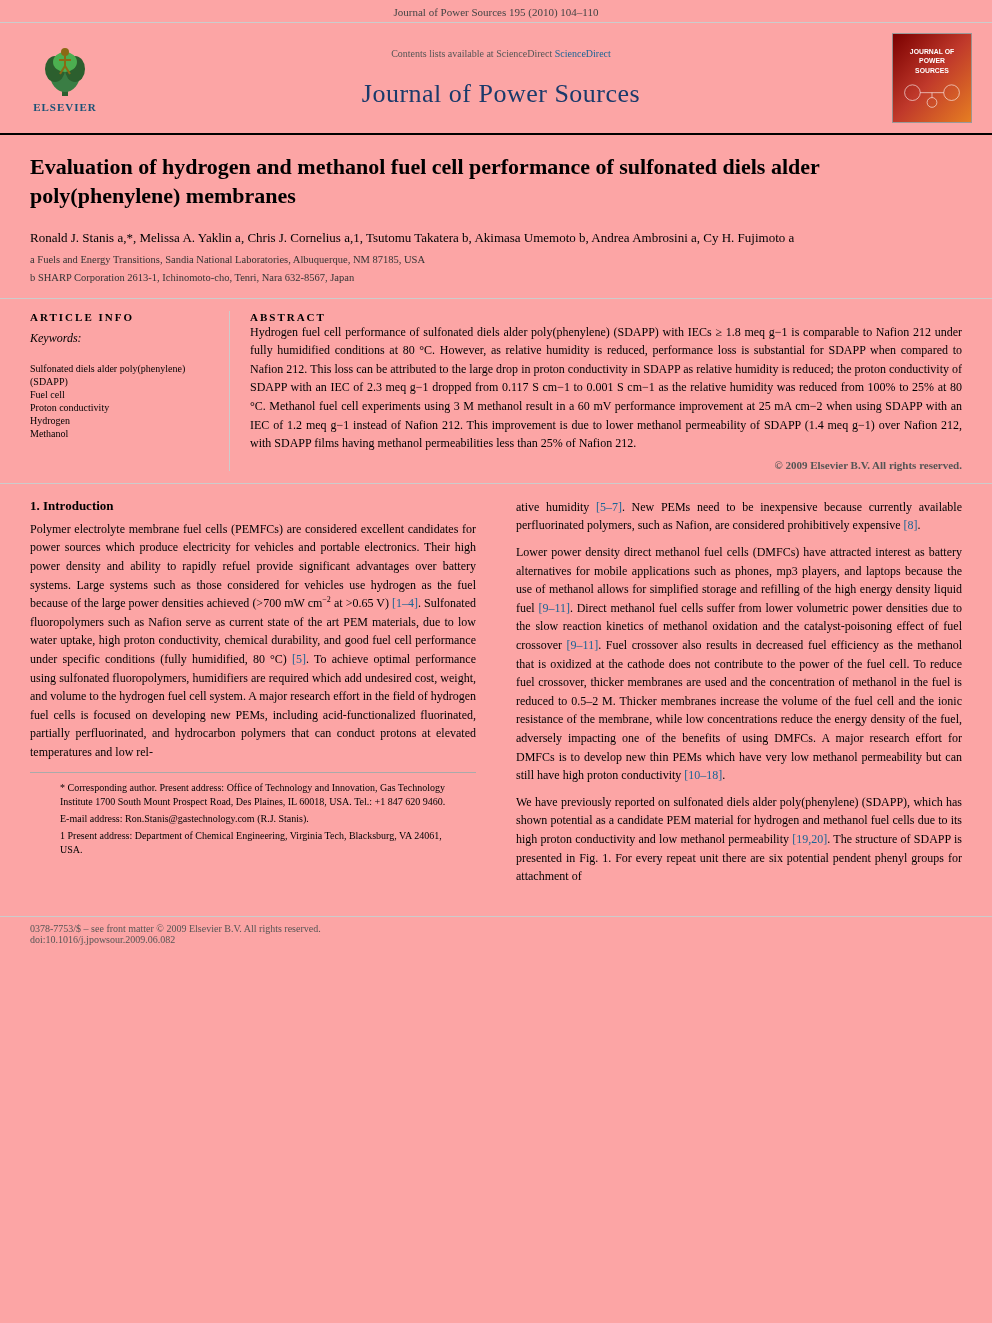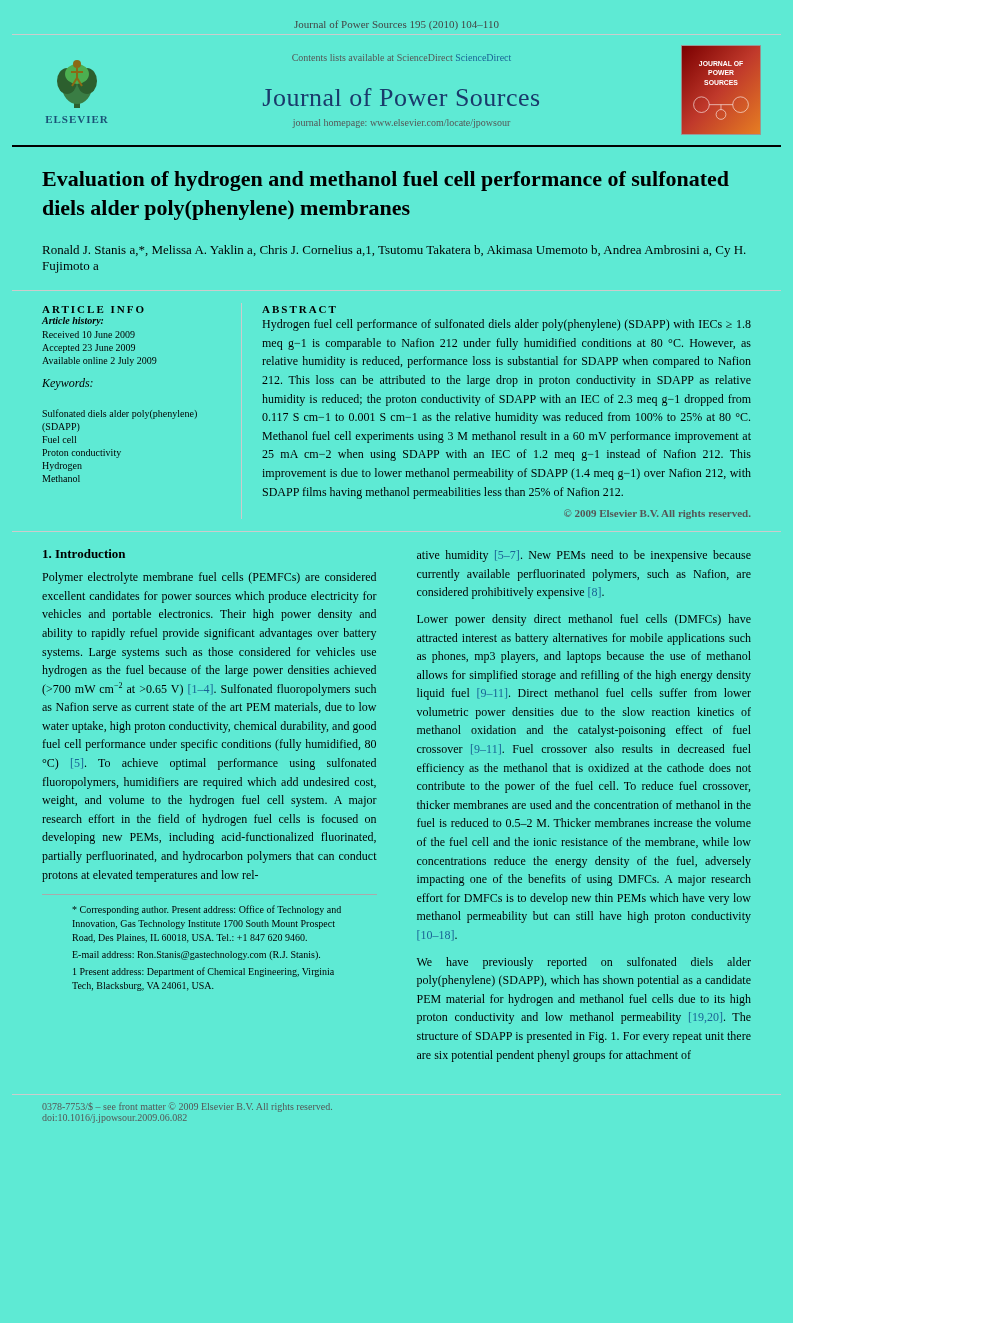--- a/index.html
+++ b/index.html
@@ -6,24 +6,24 @@
     body {
       background: #fff;
       font-family: "Times New Roman", Times, serif;
       font-size: 13px;
       color: #000;
       width: 992px;
       min-height: 1323px;
     }
 
     .page-wrapper {
-      width: 793px;
+      width: 992px;
       min-height: 1323px;
-      background: #5eead4;
-      padding: 12px;
+      background: #fca5a5;
+      padding: 0;
     }
 
     
     .top-bar {
       text-align: center;
       font-size: 11px;
       color: #444;
       padding: 6px 0 4px 0;
       border-bottom: 1px solid #ccc;
     }
@@ -309,23 +309,20 @@
         <span class="elsevier-text">ELSEVIER</span>
       </div>
     </div>
 
     <div class="journal-title-block">
       <div class="sciencedirect-line">
         <span>Contents lists available at ScienceDirect</span>
         <a href="#"> ScienceDirect</a>
       </div>
       <div class="journal-name">Journal of Power Sources</div>
-      <div class="journal-homepage">
-        <span>journal homepage: www.elsevier.com/locate/jpowsour</span>
-      </div>
     </div>
 
     <div class="journal-cover">
       <svg viewBox="0 0 80 90" width="80" height="90" xmlns="http://www.w3.org/2000/svg">
         <defs>
           <linearGradient id="coverGrad" x1="0%" y1="0%" x2="100%" y2="100%">
             <stop offset="0%" style="stop-color:#7B0000;stop-opacity:1"></stop>
             <stop offset="50%" style="stop-color:#c0392b;stop-opacity:1"></stop>
             <stop offset="100%" style="stop-color:#e67e22;stop-opacity:1"></stop>
           </linearGradient>
@@ -343,34 +340,30 @@
       </svg>
     </div>
   </div>
 
   <div class="article-title-section">
     <div class="article-main-title">Evaluation of hydrogen and methanol fuel cell performance of sulfonated diels alder poly(phenylene) membranes</div>
     <div class="authors-line">
       <span>Ronald J. Stanis a,*, Melissa A. Yaklin a, Chris J. Cornelius a,1, Tsutomu Takatera b, Akimasa Umemoto b, Andrea Ambrosini a, Cy H. Fujimoto a</span>
     </div>
     <div class="affiliations">
+      <div class="affiliation-line">a Fuels and Energy Transitions, Sandia National Laboratories, Albuquerque, NM 87185, USA</div>
+      <div class="affiliation-line">b SHARP Corporation 2613-1, Ichinomoto-cho, Tenri, Nara 632-8567, Japan</div>
     </div>
   </div>
 
   <div class="two-col-section">
 
     <div class="article-info-col">
       <div class="col-heading">ARTICLE INFO</div>
 
-      <div class="article-history">
-        <div class="history-label">Article history:</div>
-        <div class="history-item">Received 10 June 2009</div>
-        <div class="history-item">Accepted 23 June 2009</div>
-        <div class="history-item">Available online 2 July 2009</div>
-      </div>
 
       <div class="keywords-section">
         <div class="keywords-label">Keywords:</div>
         <div class="keyword-item">Sulfonated diels alder poly(phenylene)</div>
         <div class="keyword-item">(SDAPP)</div>
         <div class="keyword-item">Fuel cell</div>
         <div class="keyword-item">Proton conductivity</div>
         <div class="keyword-item">Hydrogen</div>
         <div class="keyword-item">Methanol</div>
       </div>

